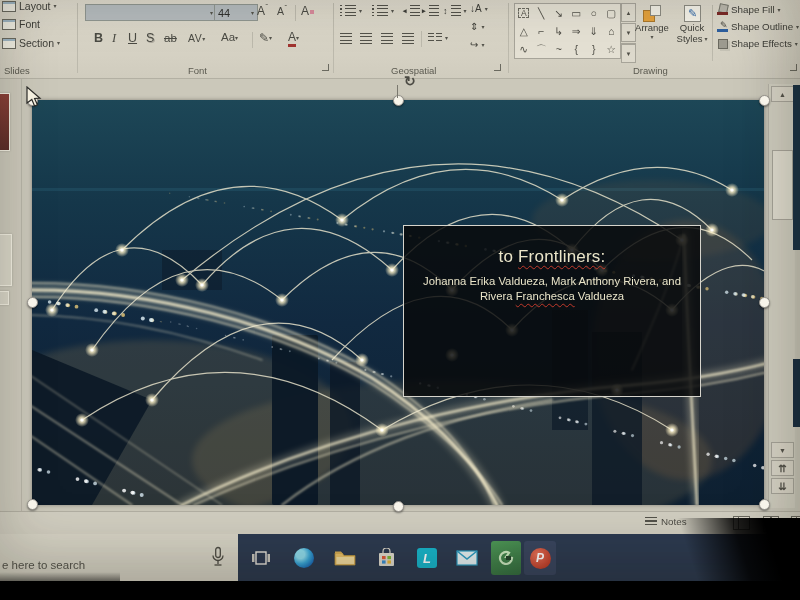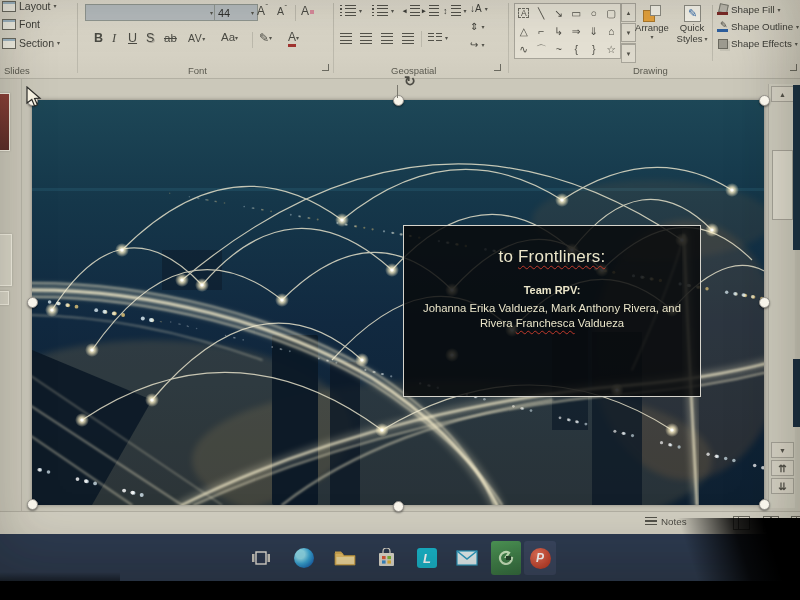--- a/index.html
+++ b/index.html
@@ -595,21 +595,20 @@
               <circle cx="420" cy="255" r="1.6" fill="#ffffff"></circle>
               <circle cx="585" cy="290" r="7" fill="url(#g)"></circle>
               <circle cx="585" cy="290" r="1.6" fill="#ffffff"></circle>
             </g>
       </svg>
 
       <div class="titlebox">
         <div class="t-title">
           <div class="keep-ws"><span>to </span><span class="wavy">Frontliners:</span></div>
         </div>
-        <div class="t-team">Team RPV:</div>
         <div class="t-auth">
           <div>Johanna Erika Valdueza, Mark Anthony Rivera, and</div>
           <div class="keep-ws"><span>Rivera </span><span class="wavy">Franchesca</span><span> Valdueza</span></div>
         </div>
       </div>
 
       <i class="handle" style="left:-5px;top:-5px"></i>
       <i class="handle" style="left:361px;top:-5px"></i>
       <i class="handle" style="left:727px;top:-5px"></i>
       <i class="handle" style="left:-5px;top:197px"></i>
@@ -655,20 +654,29 @@
           </span>
     </div>
     <div class="sb-item" style="left:791px;top:4px">
       <span class="view-ic" style="width:14px">
             <i class="ab" style="left:4px;top:0;width:4px;height:100%;border-left:1px solid #6b6a60;border-right:1px solid #6b6a60"></i>
           </span>
     </div>
   </div>
 
   <div class="taskbar">
+    <div class="searchbox">
+      <span>e here to search</span>
+      <svg class="ab" style="left:211px;top:12px" width="14" height="22" viewBox="0 0 14 22">
+        <rect x="4.7" y="1.5" width="4.6" height="10" rx="2.3" fill="none" stroke="#4f4e46" stroke-width="1.3"></rect>
+        <path d="M2,9.5 a5,5 0 0 0 10,0" fill="none" stroke="#4f4e46" stroke-width="1.3"></path>
+        <line x1="7" y1="14.5" x2="7" y2="18" stroke="#4f4e46" stroke-width="1.3"></line>
+        <line x1="3.5" y1="19" x2="10.5" y2="19" stroke="#4f4e46" stroke-width="1.3"></line>
+      </svg>
+    </div>
     <div class="tb-ic" style="left:248px">
       <svg width="20" height="20" viewBox="0 0 20 20">
         <rect x="5" y="4" width="10" height="12" fill="none" stroke="#e8e6dc" stroke-width="1.4"></rect>
         <rect x="1" y="6" width="2.5" height="8" fill="#c9c7bd"></rect>
             <rect x="16.5" y="6" width="2.5" height="8" fill="#c9c7bd"></rect>
       </svg>
     </div>
     <div class="tb-ic" style="left:291px">
       <i class="tile" style="width:20px;height:20px;border-radius:50%;background:radial-gradient(circle at 32% 32%,#8fdcec 0 22%,#3aa8d8 48%,#1d6fb8 75%,#17518f 100%)"></i>
     </div>

